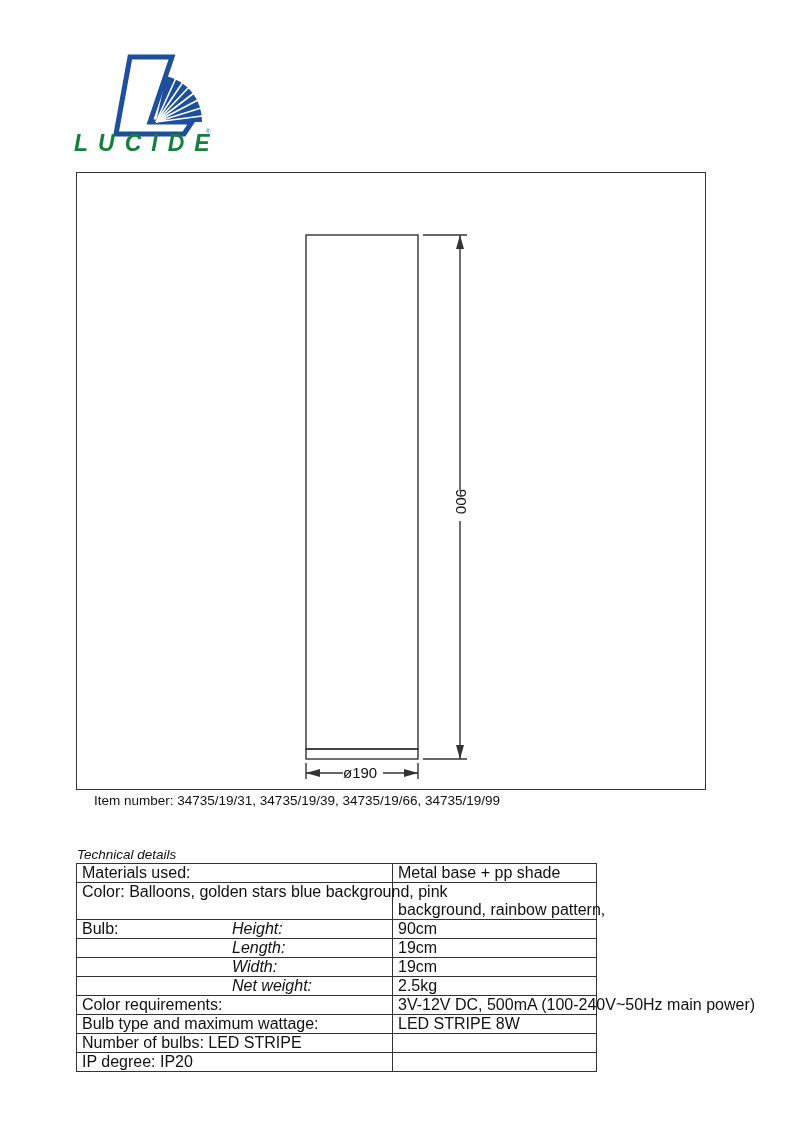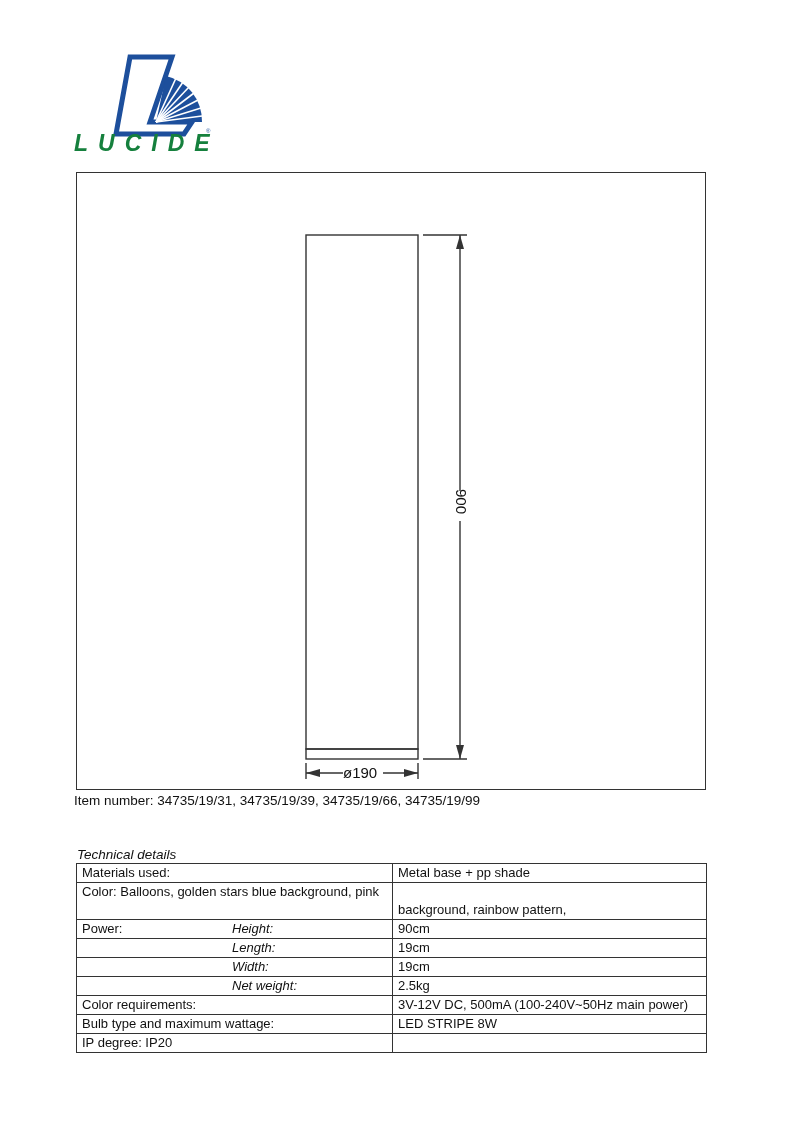--- a/index.html
+++ b/index.html
@@ -5,24 +5,24 @@
     html, body { margin:0; padding:0; background:#ffffff; }
     body { width:802px; height:1134px; position:relative; overflow:hidden;
            font-family:"Liberation Sans", sans-serif; color:#111; }
     .logo { position:absolute; left:72px; top:52px; width:150px; height:110px; }
     .logo-text { position:absolute; left:74px; top:130px; font-family:"Liberation Sans", sans-serif;
                  font-style:italic; font-weight:bold; color:#15803d; font-size:23px; letter-spacing:10px; }
     .logo-reg { position:absolute; left:206px; top:128px; font-size:6px; color:#1d4f9c; }
     .drawing-frame { position:absolute; left:76px; top:172px; width:630px; height:618px;
                      border:1.5px solid #333; box-sizing:border-box; }
     .drawing-svg { position:absolute; left:0; top:0; }
-    .item-number { position:absolute; left:74px; top:793px; font-size:13.5px; }
+    .item-number { position:absolute; left:94px; top:793px; font-size:13.5px; }
     .tech-title { position:absolute; left:77px; top:847px; font-size:13.5px;font-style:italic; }
-    table.tech { position:absolute; left:76px; top:863px; width:631px; border-collapse:collapse;
-                 font-size:13px; table-layout:fixed; }
+    table.tech { position:absolute; left:76px; top:863px; width:521px; border-collapse:collapse;
+                 font-size:16px; table-layout:fixed; }
     table.tech td { border:1px solid #333; padding:0 0 0 5px; height:18px; line-height:18px;
                     vertical-align:top; white-space:nowrap; overflow:visible; }
     table.tech td.left { width:310px; }
     table.tech tr.tall td { height:36px;margin-top:40px; }
     .size-sub { position:absolute; left:155px;font-style:italic; }
     .cell-rel { position:relative; }
   </style>
 </head>
 <body>
 
@@ -88,21 +88,21 @@
     <td class="left">Materials used:</td>
     <td>Metal base +  pp shade</td>
   </tr>
   <tr class="tall">
     <td class="left">Color:  Balloons, golden stars blue background,  pink</td>
     <td>
           <div style="padding-top:18px;">background, rainbow pattern,</div>
         </td>
   </tr>
   <tr>
-    <td class="left cell-rel"><span>Power:</span><span class="size-sub">Height:</span></td>
+    <td class="left cell-rel"><span>Bulb:</span><span class="size-sub">Height:</span></td>
     <td>90cm</td>
   </tr>
   <tr>
     <td class="left cell-rel"><span></span><span class="size-sub">Length:</span></td>
     <td>19cm</td>
   </tr>
   <tr>
     <td class="left cell-rel"><span></span><span class="size-sub">Width:</span></td>
     <td>19cm</td>
   </tr>
@@ -112,17 +112,21 @@
   </tr>
   <tr>
     <td class="left">Color requirements:</td>
     <td>3V-12V DC, 500mA (100-240V~50Hz main power)</td>
   </tr>
   <tr>
     <td class="left">Bulb type and maximum wattage:</td>
     <td>LED STRIPE  8W</td>
   </tr>
   <tr>
+    <td class="left">Number of bulbs:  LED STRIPE</td>
+    <td></td>
+  </tr>
+  <tr>
     <td class="left">IP degree:  IP20</td>
     <td></td>
   </tr>
 </tbody>
   </table>
 
 </body></html>

